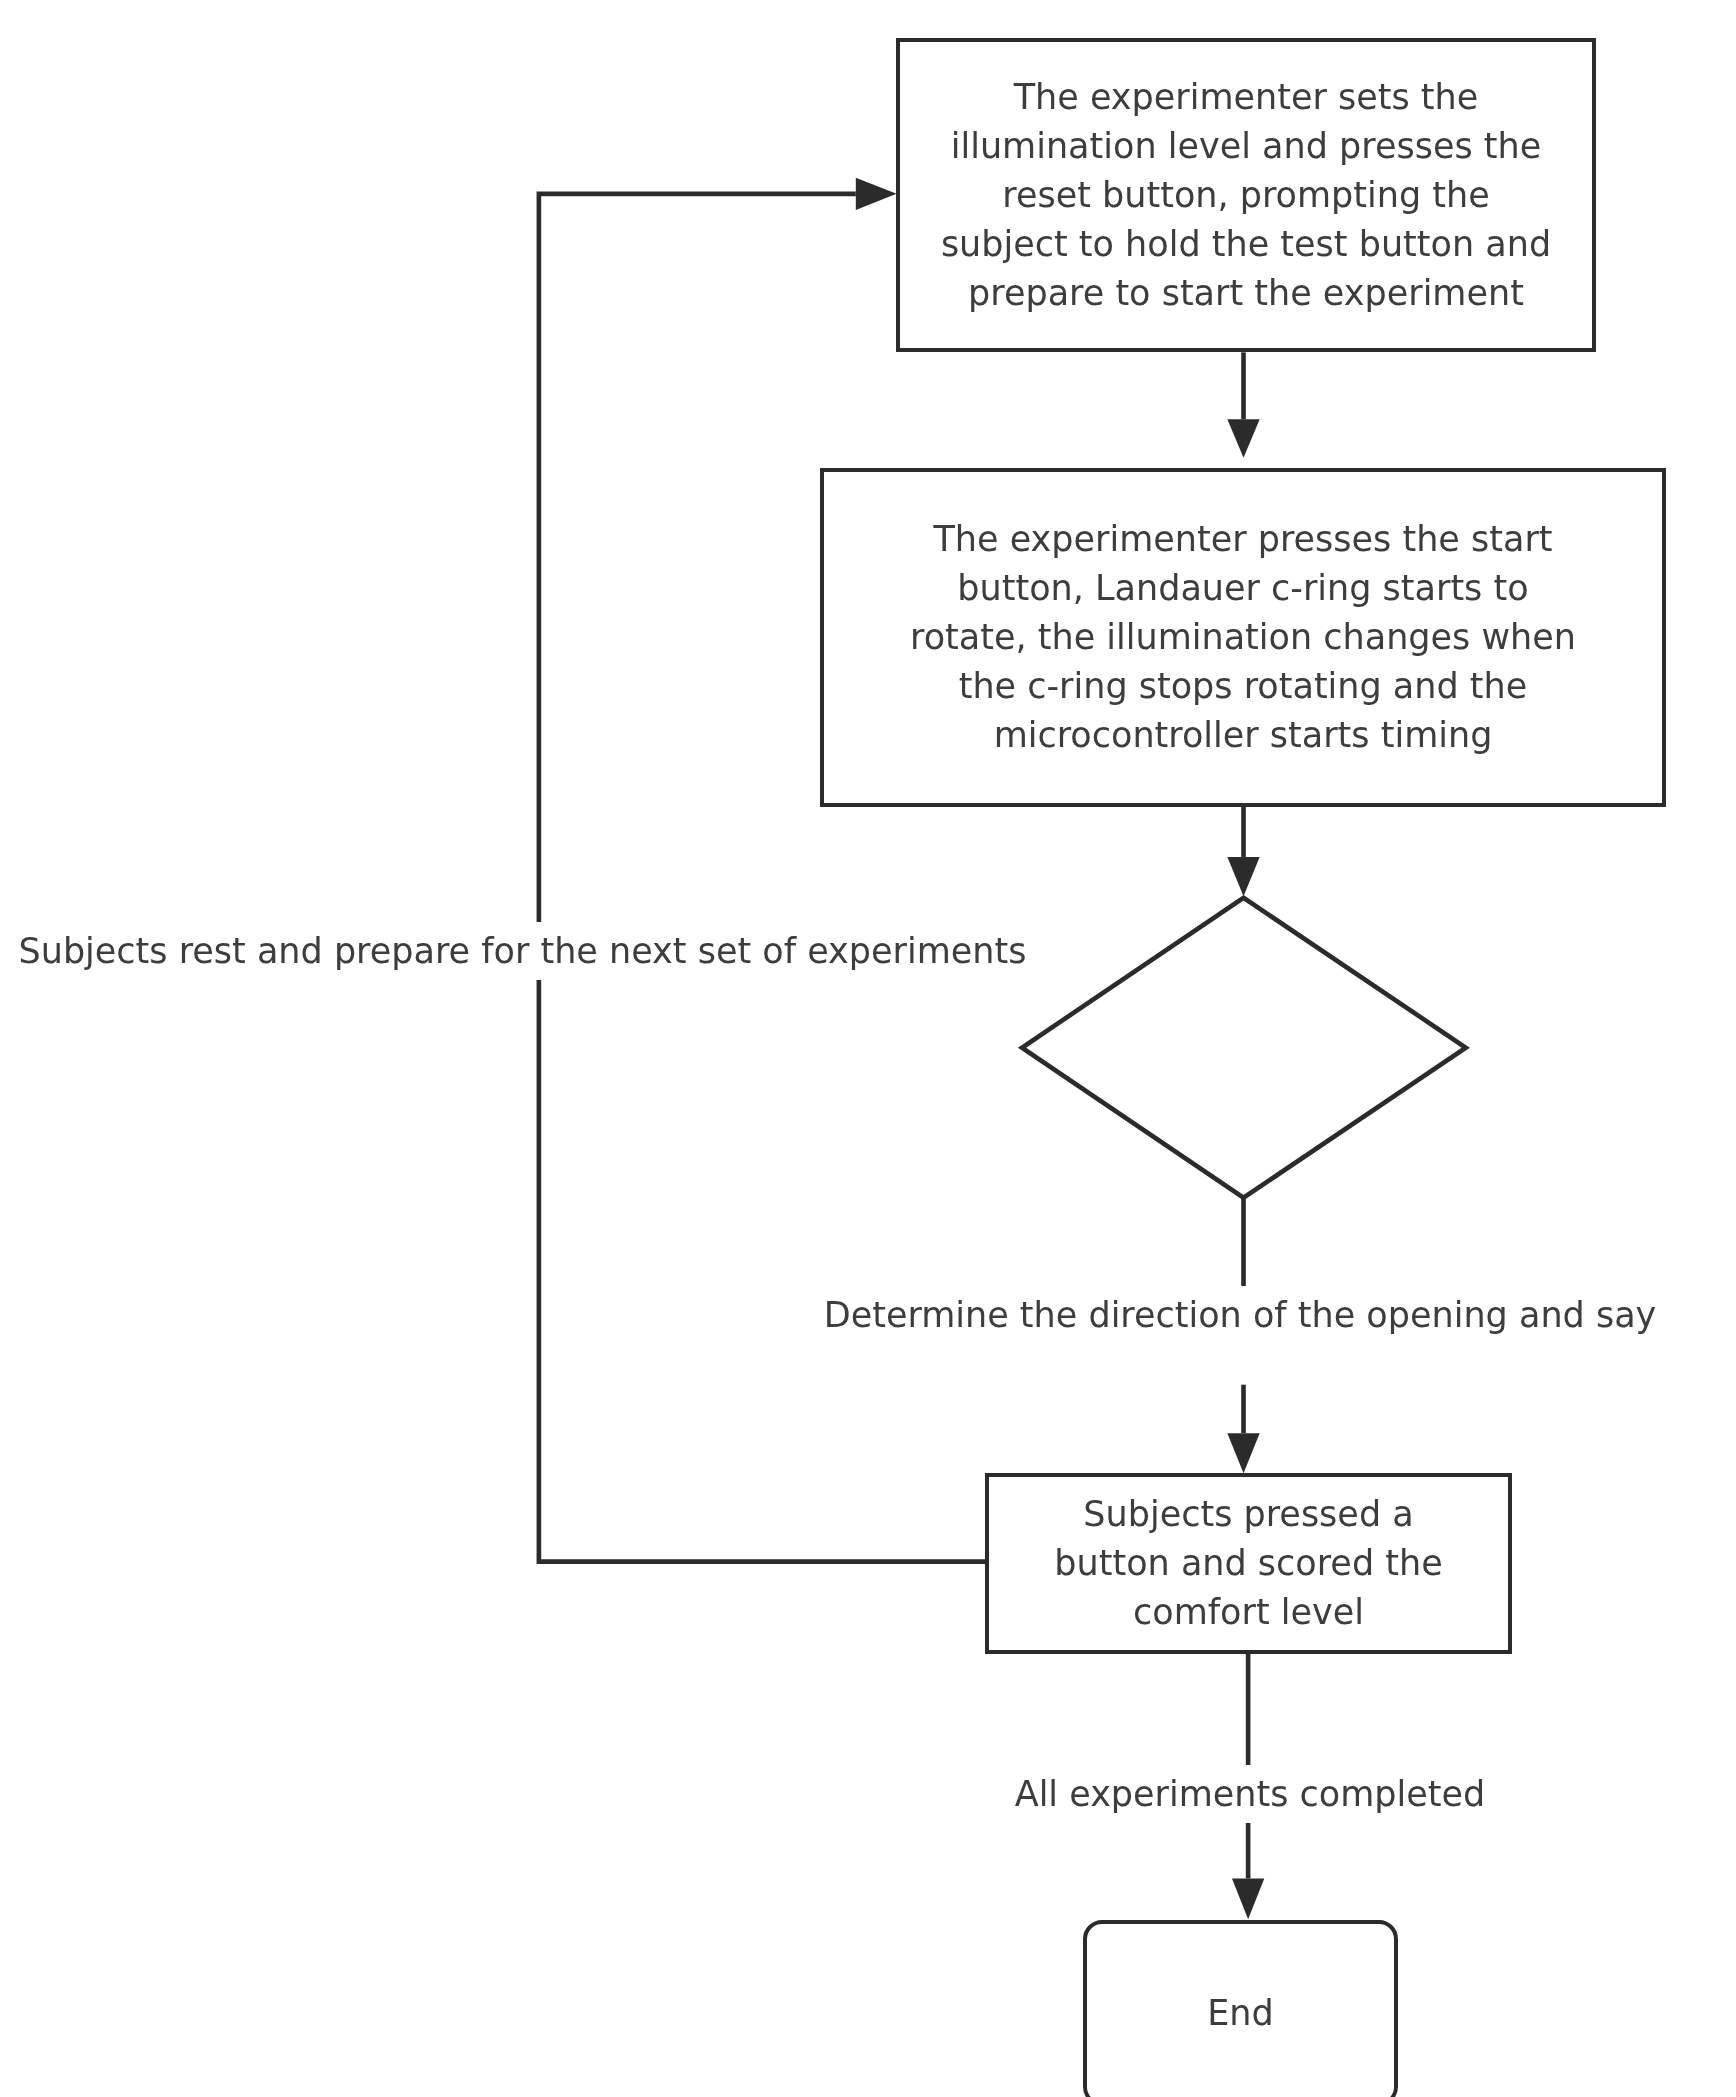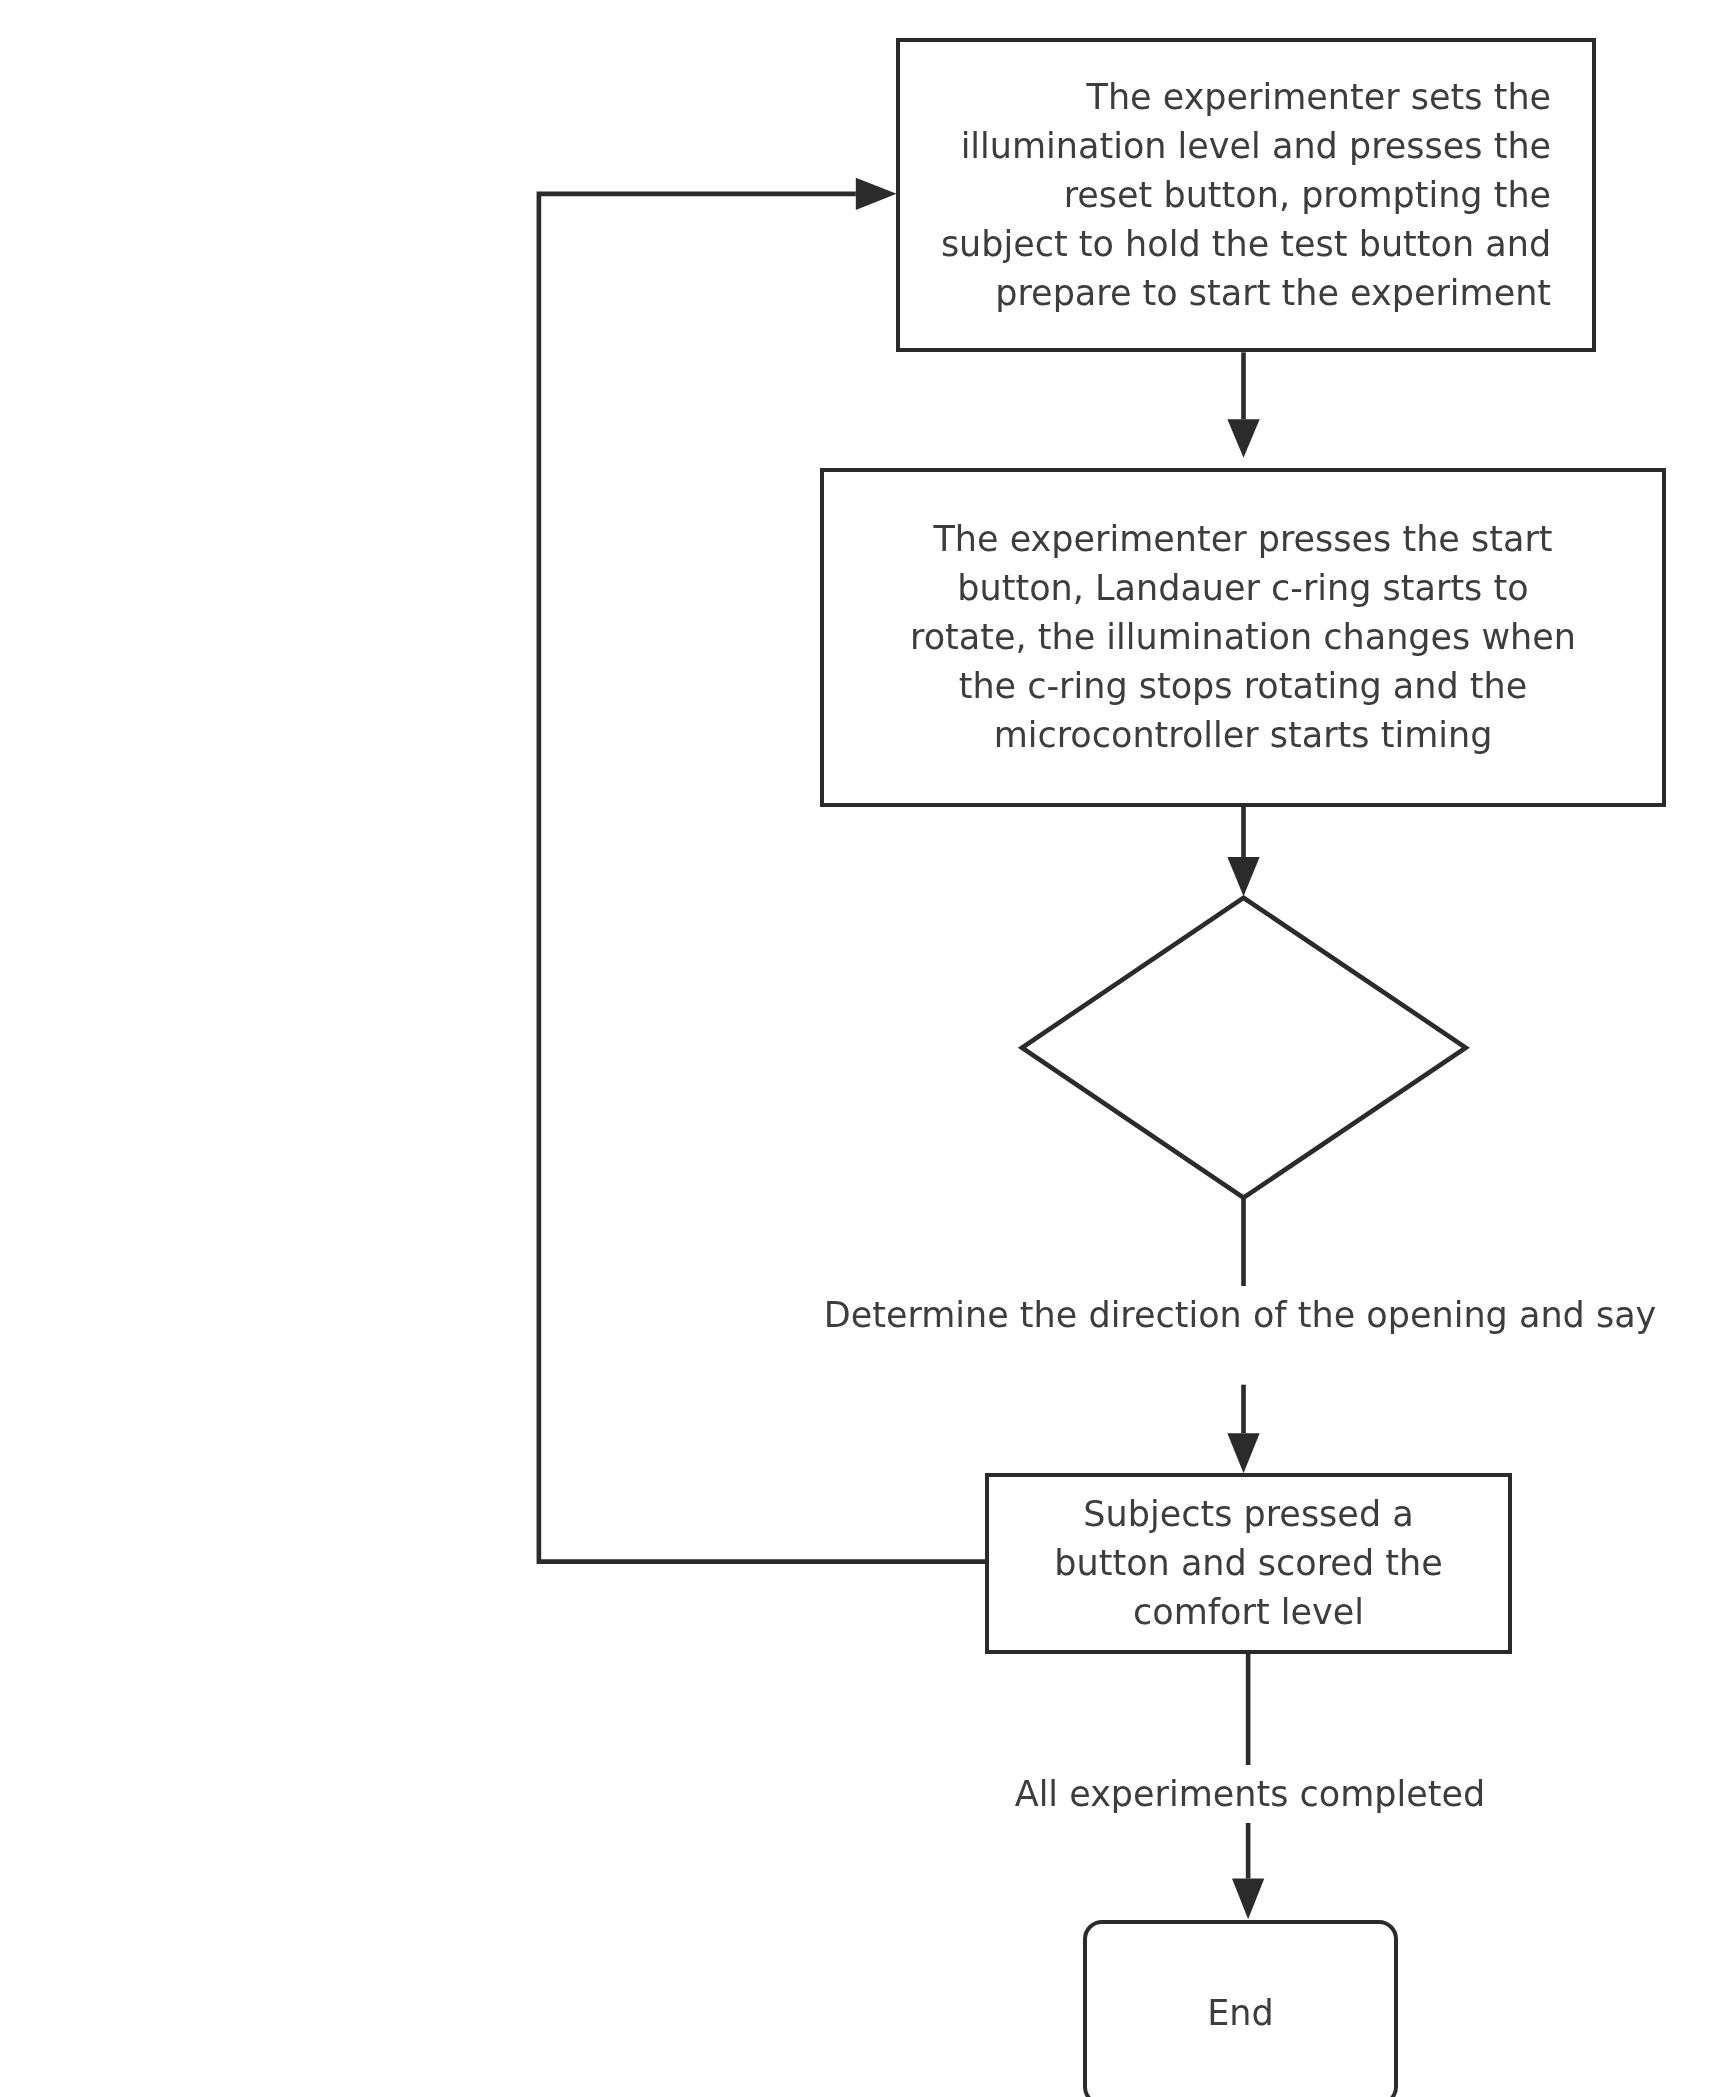--- a/index.html
+++ b/index.html
@@ -42,21 +42,21 @@
     border: 4.6px solid var(--line, #2b2b2b);
     background: var(--node-bg, #ffffff);
     display: flex;
     align-items: center;
     justify-content: center;
     text-align: center;
     font-size: 35px;
     line-height: 49px;
     white-space: pre-line;
   }
-  #node-setup      { left: 896px; top: 38px;   width: 700px;  height: 314px; text-align: right; }
+  #node-setup      { left: 896px; top: 38px;   width: 700px;  height: 314px; }
   #node-start      { left: 820px; top: 468px;  width: 846px; height: 339px; }
   #node-score      { left: 985px; top: 1473px; width: 527px;  height: 181px; }
   #node-end        { left: 1083px; top: 1920px; width: 315px;  height: 186px; border-radius: 19px; }
   .decision-text {
     position: absolute;
     left: 1043px; top: 973px; width: 400px;
     text-align: center;
     font-size: 35px;
     line-height: 49px;
     white-space: pre-line;
@@ -129,17 +129,18 @@
   <div class="node" id="node-score">
     <div>Subjects pressed a
 button and scored the
 comfort level</div>
   </div>
 
   <div class="node" id="node-end">
     <div>End</div>
   </div>
 
+  <div class="edge-label" id="edge-label-rest">Subjects rest and prepare for the next set of experiments</div>
   <div class="edge-label" id="edge-label-say">Determine the direction of the opening and say</div>
   <div class="edge-label" id="edge-label-completed">All experiments completed</div>
 
 </div>
 
 
 </body></html>

